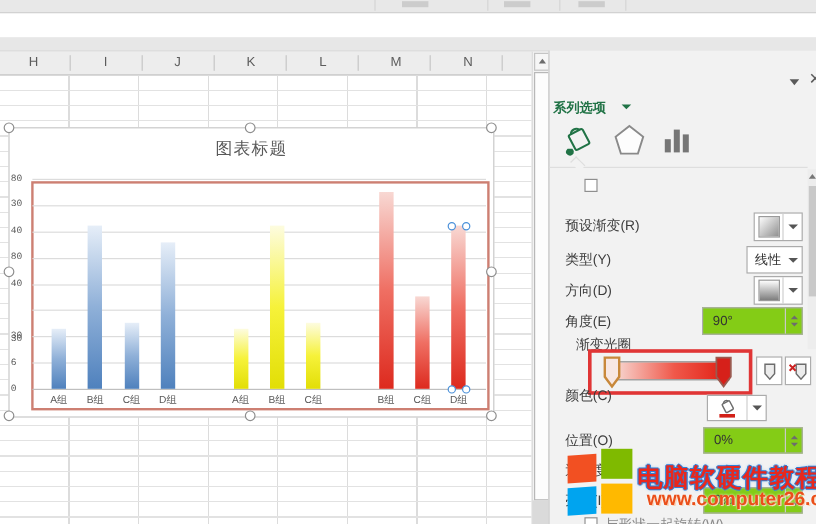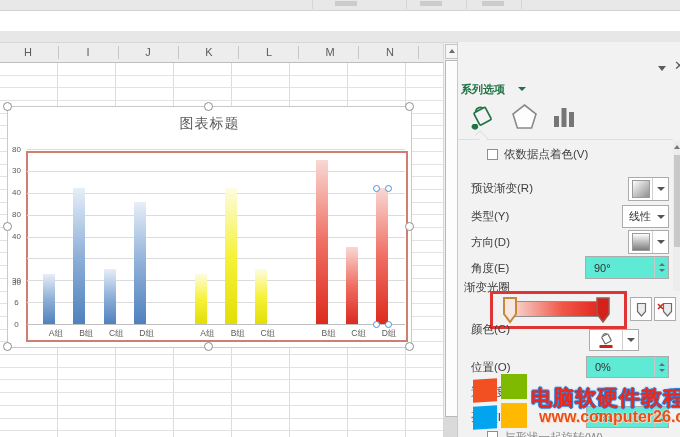--- a/index.html
+++ b/index.html
@@ -27,38 +27,38 @@
   .tri-up{width:0;height:0;border-left:3.5px solid transparent;border-right:3.5px solid transparent;border-bottom:4px solid #6d6d6d;margin:4px auto 0;}
   .tri-down{width:0;height:0;border-left:3.5px solid transparent;border-right:3.5px solid transparent;border-top:4px solid #6d6d6d;margin:3px auto 0;}
   .vscroll-thumb{left:1px;top:17px;width:11px;height:355px;background:#fdfdfd;border:1px solid #b8b8b8;}
   .vscroll-bottom{left:0;top:374px;width:14px;height:20px;background:#dadada;}
   
   .chart-object{left:7px;top:106px;width:403px;height:240px;background:#fff;border:1px solid #c9c9c9;}
   .chart-title{left:0;top:8px;width:403px;text-align:center;font-size:14px;color:#595959;letter-spacing:1px;}
   .plot-outline{left:18px;top:44px;width:378px;height:187px;border:2px solid #cd7f72;}
   .gridline{height:1px;background:#dcdcdc;left:19px;width:378px;}
   .axisline{height:1px;background:#bfbfbf;left:19px;width:378px;}
-  .ytick{width:15px;text-align:center;font-size:8px;color:#595959;}
-  .xcat{width:28px;text-align:right;font-size:8.5px;color:#595959;}
+  .ytick{width:15px;text-align:left;font-size:8px;color:#595959;font-family:Liberation Mono, monospace;}
+  .xcat{width:28px;text-align:center;font-size:8.5px;color:#595959;}
   .bar{width:12px;}
   .handle{width:9px;height:9px;border-radius:50%;background:#fff;border:1.5px solid #8e8e8e;box-sizing:border-box;}
   .pt-handle{width:7px;height:7px;border-radius:50%;background:#fff;border:1.5px solid #4a90d9;box-sizing:border-box;}
   
   .pane{left:457px;top:42px;width:223px;height:395px;background:#f2f2f2;border-left:1px solid #c9c9c9;box-sizing:border-box;}
   .pane-title{left:3px;top:14px;font-size:16px;font-weight:600;color:#1f6b4d;letter-spacing:1px;}
   .pane-collapse{left:200px;top:24px;width:0;height:0;border-left:4.5px solid transparent;border-right:4.5px solid transparent;border-top:5px solid #5a5a5a;}
   .pane-close{left:216px;top:16px;font-size:13px;color:#5a5a5a;}
   .pane-section{left:3px;top:40px;font-size:11px;font-weight:bold;color:#217346;}
   .sec-arrow{left:60px;top:45px;width:0;height:0;border-left:4px solid transparent;border-right:4px solid transparent;border-top:4.5px solid #217346;}
   .tabicons{left:8px;top:58px;height:34px;}
   .pane-divider{left:0;top:97px;width:215px;height:1px;background:#dedede;}
   .notch{left:18px;top:91px;width:10px;height:6px;background:#f2f2f2;border-left:1px solid #dedede;border-top:1px solid #dedede;transform:rotate(45deg);}
   .checkbox{width:11px;height:11px;background:#fff;border:1px solid #8f8f8f;box-sizing:border-box;}
   .plabel{font-size:11.5px;color:#3d3d3d;white-space:nowrap;}
-  .inputbox{background:#5eead4;border:1px solid #ababab;box-sizing:border-box;display:flex;align-items:center;}
+  .inputbox{background:#84cc16;border:1px solid #ababab;box-sizing:border-box;display:flex;align-items:center;}
   .inputbox .val{flex:1;padding-left:8px;font-size:11px;color:#333;}
   .spincol{width:13px;align-self:stretch;border-left:1px solid #c9c9c9;display:flex;flex-direction:column;justify-content:center;gap:3px;}
   .spincol .tri-up,.spincol .tri-down{margin:0 auto;border-left-width:3px;border-right-width:3px;border-bottom-width:3.5px;border-top-width:3.5px;}
   .ddbtn{background:#fff;border:1px solid #ababab;box-sizing:border-box;display:flex;align-items:center;}
   .dd-arrow-area{width:15px;align-self:stretch;border-left:1px solid #d0d0d0;display:flex;align-items:center;justify-content:center;}
   .dd-arrow{width:0;height:0;border-left:4px solid transparent;border-right:4px solid transparent;border-top:4.5px solid #555;}
   .grad-square{width:16px;height:16px;border:1px solid #9a9a9a;background:linear-gradient(135deg,#fdfdfd 0%,#8f8f8f 100%);margin:0 auto;}
   .icon-area{flex:1;display:flex;align-items:center;justify-content:center;}
   .slider-track{left:48px;top:259px;width:102px;height:16px;border:1px solid #8f8f8f;box-sizing:border-box;
     background:linear-gradient(to right,#f8e7e2 0%,#f0584a 55%,#e01d12 100%);}
@@ -193,21 +193,20 @@
       <svg class="abs" style="left:86px;top:4px" width="24" height="25" viewBox="0 0 24 25">
         <rect x="2" y="12" width="5" height="11" fill="#767676"></rect>
         <rect x="9.5" y="4" width="5" height="19" fill="#767676"></rect>
         <rect x="17" y="8" width="5" height="15" fill="#767676"></rect>
       </svg>
     </div>
     <div class="abs pane-divider"></div>
     <div class="abs notch"></div>
 
     <div class="abs checkbox" style="left:29px;top:107px"></div>
-    <div class="abs plabel" style="left:46px;top:105px">依数据点着色(V)</div>
 
     <div class="abs plabel" style="left:13px;top:139px">预设渐变(R)</div>
     <div class="abs ddbtn" style="left:170px;top:135px;width:41px;height:24px">
       <div class="icon-area">
           <div class="grad-square"></div>
         </div>
       <div class="dd-arrow-area">
           <div class="dd-arrow"></div>
         </div>
     </div>
@@ -232,21 +231,21 @@
 
     <div class="abs plabel" style="left:13px;top:219px">角度(E)</div>
     <div class="abs inputbox" style="left:127px;top:214px;width:84px;height:23px">
       <div class="val">90°</div>
       <div class="spincol">
           <div class="tri-up"></div>
           <div class="tri-down"></div>
         </div>
     </div>
 
-    <div class="abs plabel" style="left:6px;top:238px">渐变光圈</div>
+    <div class="abs plabel" style="left:22px;top:238px">渐变光圈</div>
     <div class="abs slider-track"></div>
     <svg class="abs" style="left:44px;top:254px" width="16" height="28" viewBox="0 0 16 28">
       <path d="M2 2 h12 v16 l-6 8 l-6 -8 z" fill="#f7e7e2" stroke="#c8883a" stroke-width="2"></path>
     </svg>
     <svg class="abs" style="left:137px;top:254px" width="16" height="28" viewBox="0 0 16 28">
       <path d="M2 2 h12 v16 l-6 8 l-6 -8 z" fill="#d6201a" stroke="#9a5a50" stroke-width="1.5"></path>
     </svg>
     <div class="abs red-annot"></div>
     <div class="abs stop-btn" style="left:172px;top:255px">
       <svg width="13" height="15" viewBox="0 0 13 15">

